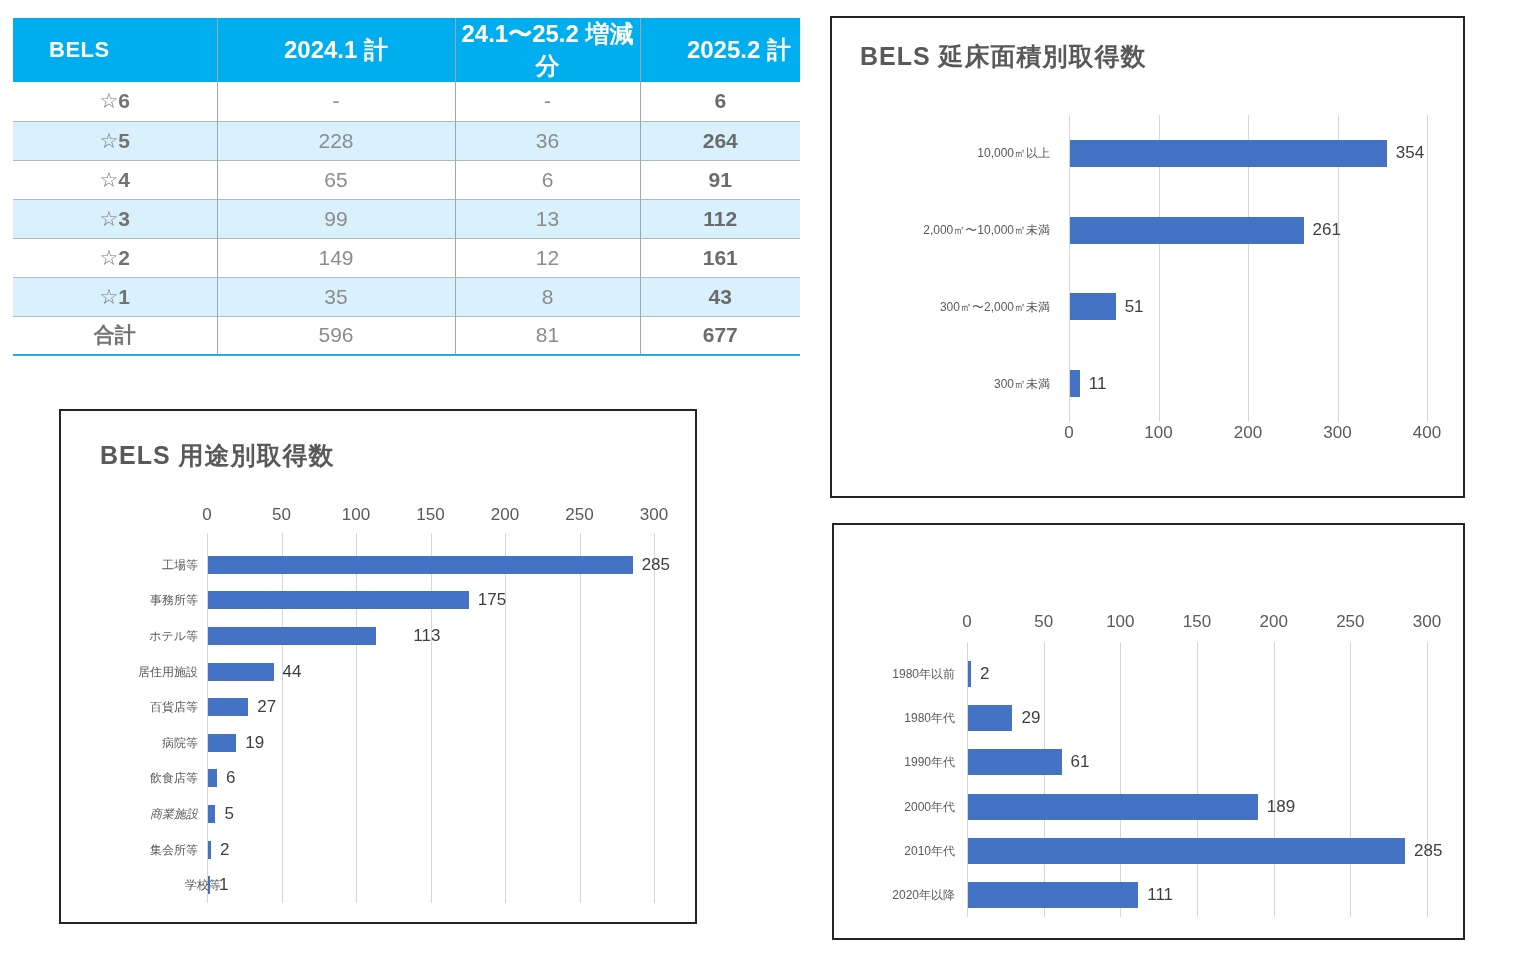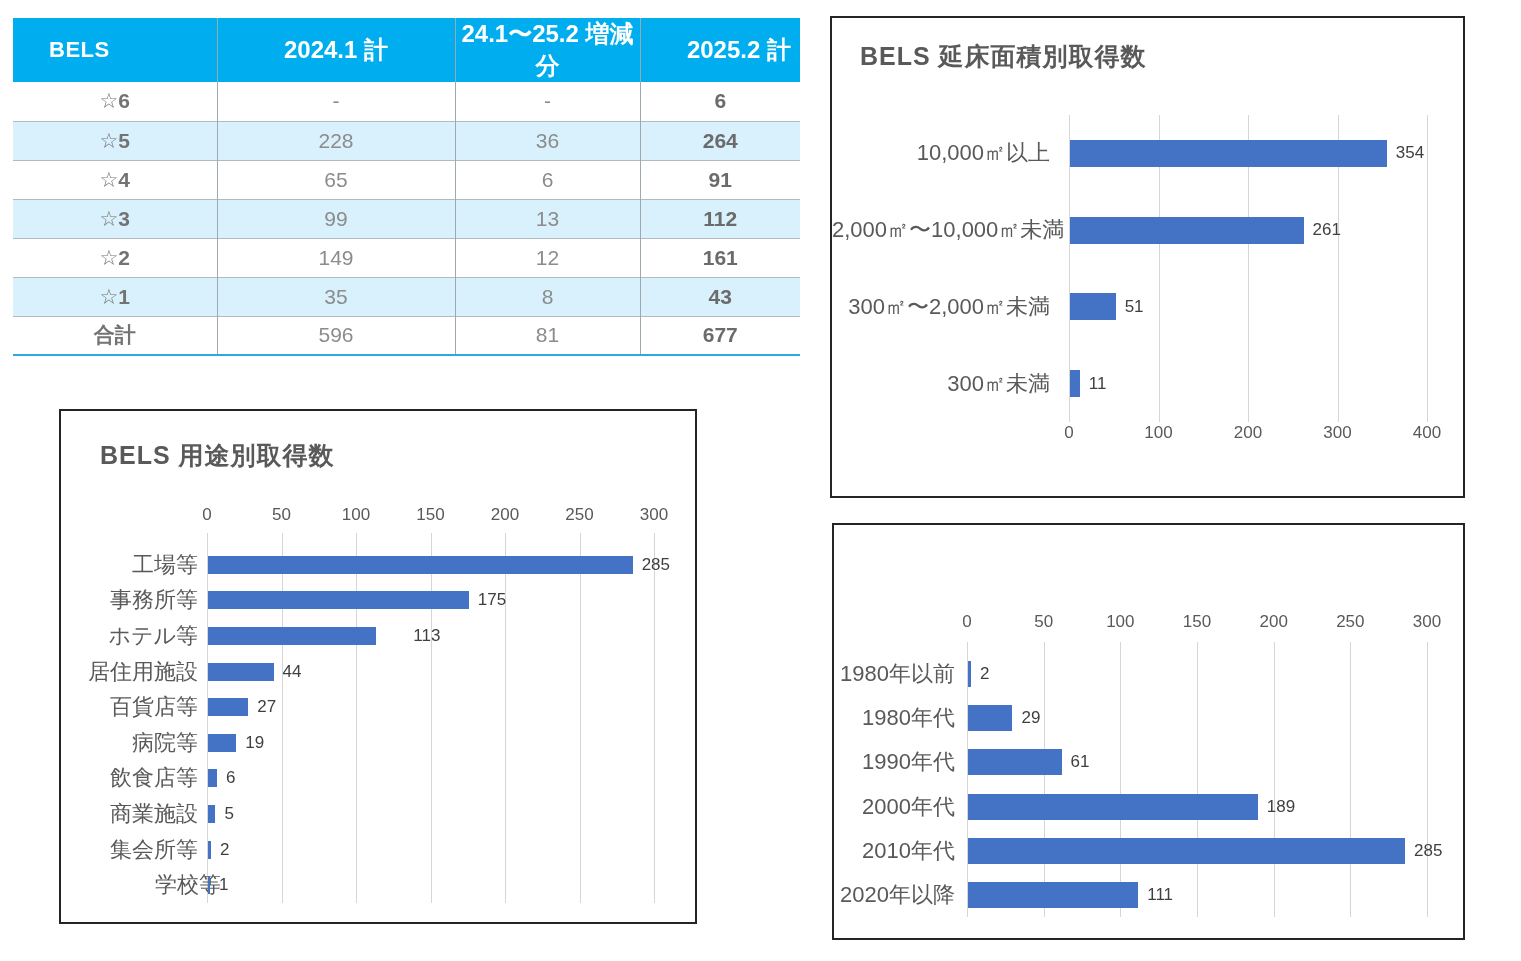--- a/index.html
+++ b/index.html
@@ -44,21 +44,21 @@
   .chart h2{
     position:absolute;margin:0;font-weight:bold;color:#595959;
     font-size:25px;letter-spacing:1px;white-space:nowrap;
   }
   #chart-0 h2{left:28px;top:22px}
   #chart-1 h2{left:39px;top:28px}
   #chart-2 h2{left:28px;top:23px}
 
   .gridline{position:absolute;width:1px;background:#D6D6D6}
   .tick{position:absolute;color:#595959;font-size:17px;text-align:center;line-height:22px}
-  .cat{position:absolute;color:#595959;font-size:22px;text-align:right;line-height:24px;white-space:nowrap}
+  .cat{position:absolute;color:#595959;font-size:12px;text-align:right;line-height:24px;white-space:nowrap}
   .bar{position:absolute;background:#4472C4}
   .val{position:absolute;color:#3F3F3F;font-size:17px;line-height:22px;white-space:nowrap}
 </style>
 </head>
 <body>
 
 <table class="bels-table">
   <colgroup>
     <col class="c0">
       <col class="c1">
@@ -175,21 +175,21 @@
     <div class="val" style="left: 221.56px; top: 249.6px;">44</div>
     <div class="cat" style="left: 0px; width: 137px; top: 284.2px;">百貨店等</div>
     <div class="bar" style="left: 147px; top: 287.2px; width: 40.23px; height: 18px; background: rgb(68, 114, 196);"></div>
     <div class="val" style="left: 196.23px; top: 285.2px;">27</div>
     <div class="cat" style="left: 0px; width: 137px; top: 319.8px;">病院等</div>
     <div class="bar" style="left: 147px; top: 322.8px; width: 28.31px; height: 18px; background: rgb(68, 114, 196);"></div>
     <div class="val" style="left: 184.31px; top: 320.8px;">19</div>
     <div class="cat" style="left: 0px; width: 137px; top: 355.4px;">飲食店等</div>
     <div class="bar" style="left: 147px; top: 358.4px; width: 8.94px; height: 18px; background: rgb(68, 114, 196);"></div>
     <div class="val" style="left: 164.94px; top: 356.4px;">6</div>
-    <div class="cat" style="left: 0px; width: 137px; top: 391px;">商業施設</div>
+    <div class="cat" style="left: 0px; width: 137px; top: 391px; font-style: italic;">商業施設</div>
     <div class="bar" style="left: 147px; top: 394px; width: 7.45px; height: 18px; background: rgb(68, 114, 196);"></div>
     <div class="val" style="left: 163.45px; top: 392px;">5</div>
     <div class="cat" style="left: 0px; width: 137px; top: 426.6px;">集会所等</div>
     <div class="bar" style="left: 147px; top: 429.6px; width: 2.98px; height: 18px; background: rgb(68, 114, 196);"></div>
     <div class="val" style="left: 158.98px; top: 427.6px;">2</div>
     <div class="cat" style="left: 0px; width: 137px; top: 462.2px; padding-left: 23px;">学校等</div>
     <div class="bar" style="left: 147px; top: 465.2px; width: 2px; height: 18px; background: rgb(68, 114, 196);"></div>
     <div class="val" style="left: 158px; top: 463.2px;">1</div>
   </section>
 

